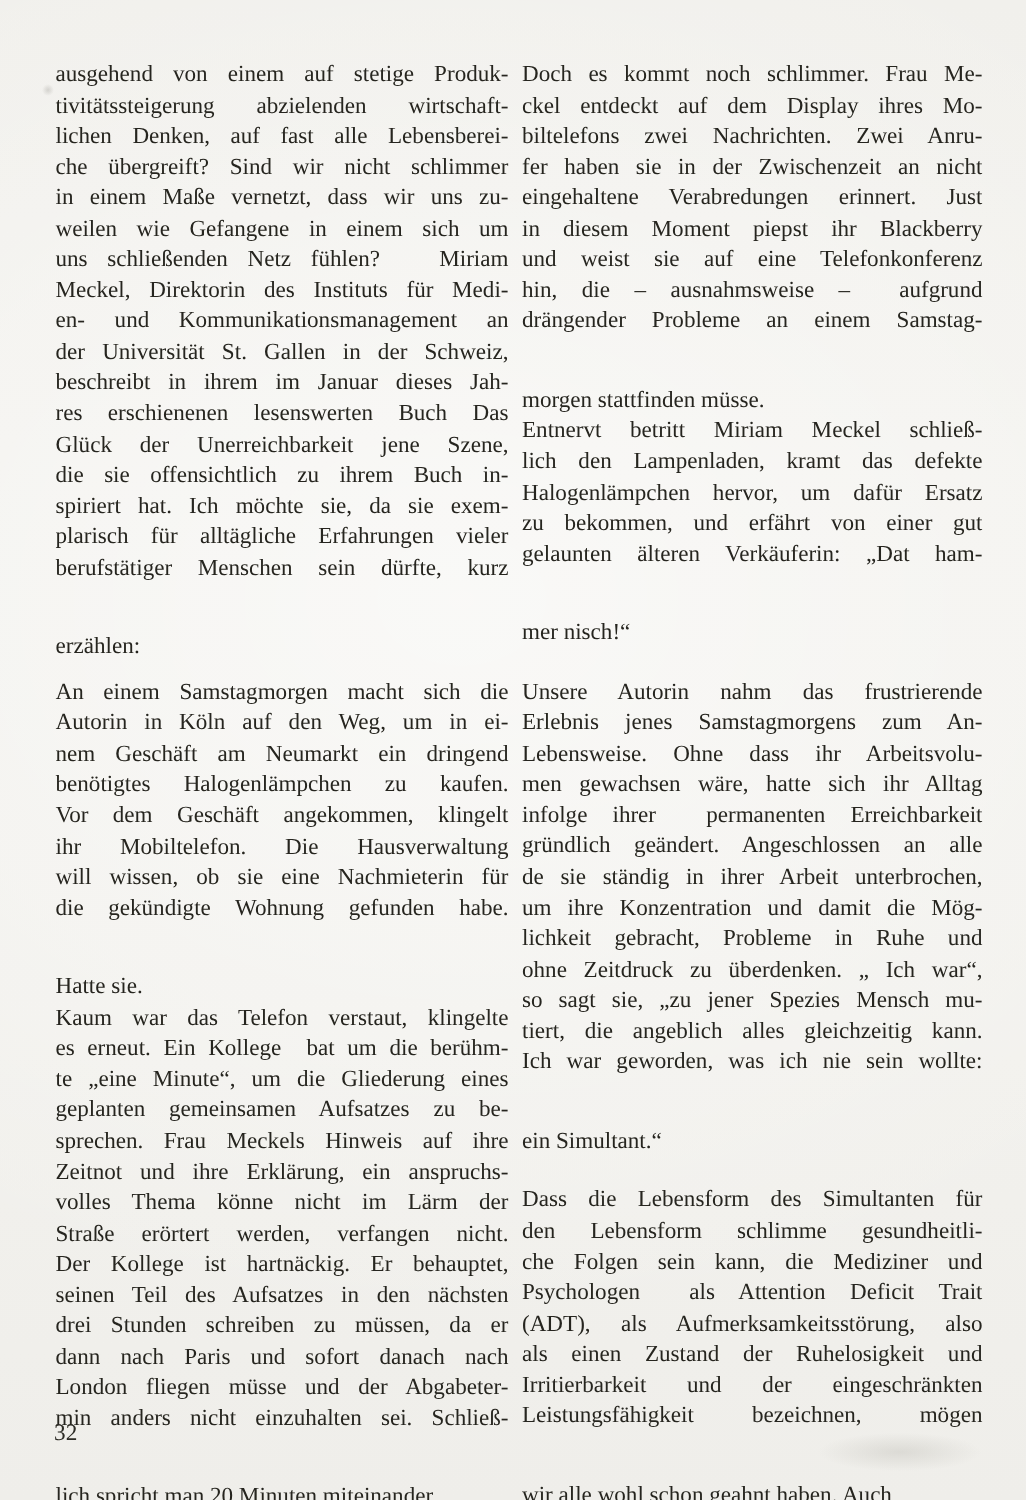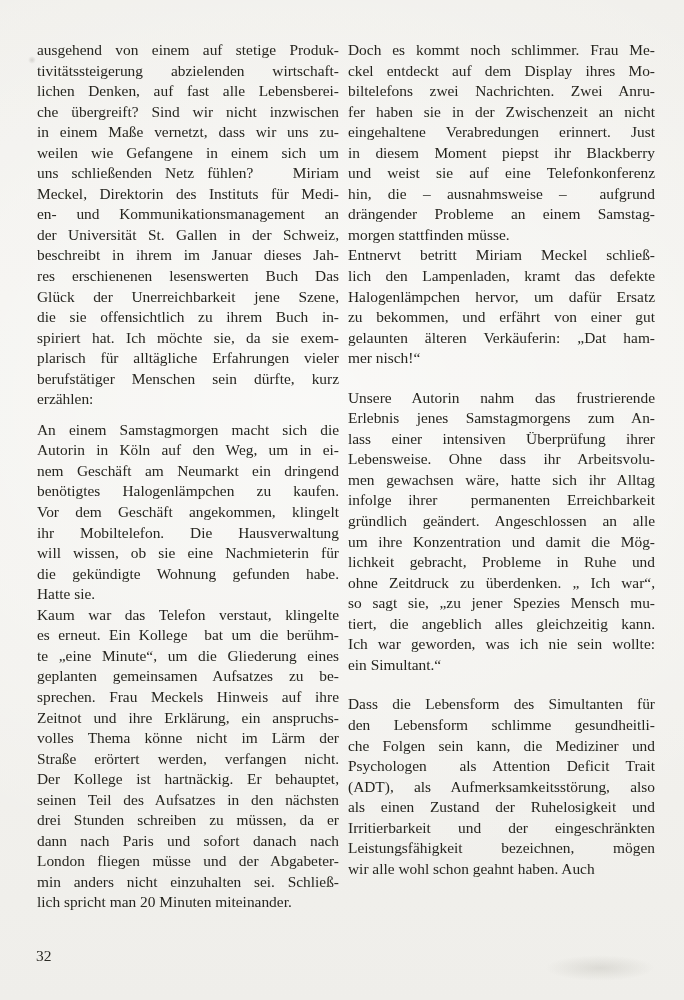--- a/index.html
+++ b/index.html
@@ -36,21 +36,21 @@
   .column.right .paragraph.gap { margin-top: 19px; }
   .line {
     height: 20.55px;
     line-height: 20.55px;
     font-size: 15.4px;
     text-align: justify;
     text-align-last: justify;
     overflow: hidden;
     white-space: normal;
   }
-  .line.last { text-align-last: left; }
+  .line.last { text-align-last: left; margin-top: 32px; }
   .bold { font-weight: normal; }
   .page-number {
     position: absolute;
     left: 36px;
     top: 946px;
     font-size: 15.5px;
     line-height: 20px;
     color: #2c2b25;
   }
   
@@ -76,21 +76,21 @@
 </head>
 <body>
 
 <div class="scan-page">
   <div class="text-block">
     <div class="column left">
         <div class="paragraph">
           <div class="line"><span>ausgehend von einem auf stetige Produk-</span></div>
           <div class="line"><span>tivitätssteigerung abzielenden wirtschaft-</span></div>
           <div class="line"><span>lichen Denken, auf fast alle Lebensberei-</span></div>
-          <div class="line"><span>che übergreift? Sind wir nicht inzwischen</span></div>
+          <div class="line"><span>che übergreift? Sind wir nicht schlimmer</span></div>
           <div class="line"><span>in einem Maße vernetzt, dass wir uns zu-</span></div>
           <div class="line"><span>weilen wie Gefangene in einem sich um</span></div>
           <div class="line"><span>uns schließenden Netz fühlen?&nbsp;&nbsp; Miriam</span></div>
           <div class="line"><span>Meckel, Direktorin des Instituts für Medi-</span></div>
           <div class="line"><span>en- und Kommunikationsmanagement an</span></div>
           <div class="line"><span>der Universität St. Gallen in der Schweiz,</span></div>
           <div class="line"><span>beschreibt in ihrem im Januar dieses Jah-</span></div>
           <div class="line"><span>res erschienenen lesenswerten Buch </span><span class="bold">Das</span></div>
           <div class="line"><span class="bold">Glück der Unerreichbarkeit</span><span> jene Szene,</span></div>
           <div class="line"><span>die sie offensichtlich zu ihrem Buch in-</span></div>
@@ -145,25 +145,25 @@
           <div class="line"><span>Entnervt betritt Miriam Meckel schließ-</span></div>
           <div class="line"><span>lich den Lampenladen, kramt das defekte</span></div>
           <div class="line"><span>Halogenlämpchen hervor, um dafür Ersatz</span></div>
           <div class="line"><span>zu bekommen, und erfährt von einer gut</span></div>
           <div class="line"><span>gelaunten älteren Verkäuferin: „Dat ham-</span></div>
           <div class="line last"><span>mer nisch!“</span></div>
         </div>
         <div class="paragraph gap">
           <div class="line"><span>Unsere Autorin nahm das frustrierende</span></div>
           <div class="line"><span>Erlebnis jenes Samstagmorgens zum An-</span></div>
-          <div class="line"><span>lass einer intensiven Überprüfung ihrer</span></div>
           <div class="line"><span>Lebensweise. Ohne dass ihr Arbeitsvolu-</span></div>
           <div class="line"><span>men gewachsen wäre, hatte sich ihr Alltag</span></div>
           <div class="line"><span>infolge ihrer&nbsp; permanenten Erreichbarkeit</span></div>
           <div class="line"><span>gründlich geändert. Angeschlossen an alle</span></div>
+          <div class="line"><span>de sie ständig in ihrer Arbeit unterbrochen,</span></div>
           <div class="line"><span>um ihre Konzentration und damit die Mög-</span></div>
           <div class="line"><span>lichkeit gebracht, Probleme in Ruhe und</span></div>
           <div class="line"><span>ohne Zeitdruck zu überdenken. „ Ich war“,</span></div>
           <div class="line"><span>so sagt sie, „zu jener Spezies Mensch mu-</span></div>
           <div class="line"><span>tiert, die angeblich alles gleichzeitig kann.</span></div>
           <div class="line"><span>Ich war geworden, was ich nie sein wollte:</span></div>
           <div class="line last"><span>ein Simultant.“</span></div>
         </div>
         <div class="paragraph gap">
           <div class="line"><span>Dass die Lebensform des Simultanten für</span></div>

